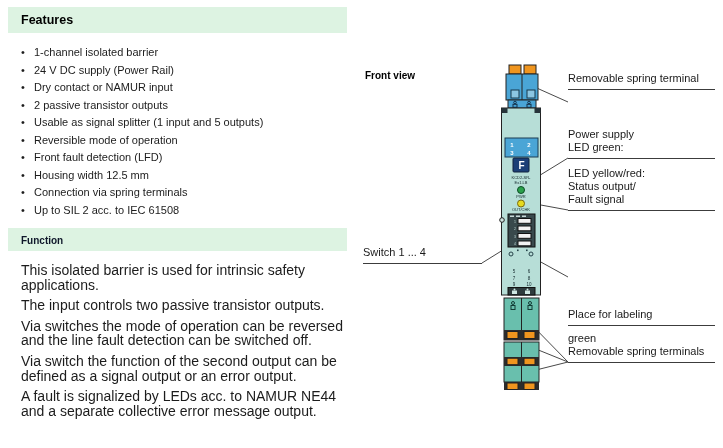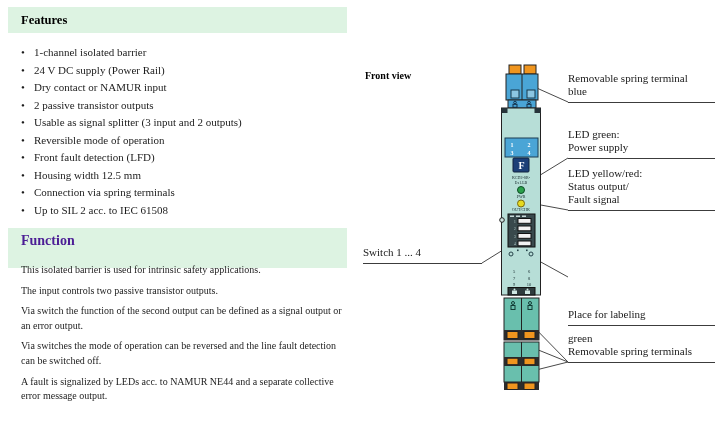--- a/index.html
+++ b/index.html
@@ -1,29 +1,29 @@
 <!DOCTYPE html>
 <html><head>
 <meta charset="utf-8">
 <style>
   html,body{margin:0;padding:0;background:#fff;}
   #page{position:relative;width:723px;height:448px;background:#ffffff;
-        font-family:Liberation Serif, serif;color:#1c1c1c;overflow:hidden;}
+        font-family:Liberation Sans, sans-serif;color:#1c1c1c;overflow:hidden;}
   .hdr{position:absolute;top:7px;height:26px;background:#ddf3e2;
        font-size:12.5px;font-weight:bold;line-height:26px;padding-left:13px;
        box-sizing:border-box;color:#000;}
   #features-hdr{left:8px;width:339px;}
   #assembly-hdr{left:358px;width:357px;}
-  #function-hdr{left:8px;top:228px;width:339px;position:absolute;height:40px;background:#ddf3e2;
-       font-size:14px;font-weight:bold;line-height:26px;padding-left:13px;box-sizing:border-box;color:#4c1d95;}
+  #function-hdr{left:8px;top:228px;width:339px;position:absolute;height:23px;background:#ddf3e2;
+       font-size:10px;font-weight:bold;line-height:26px;padding-left:13px;box-sizing:border-box;color:#0f172a;}
   #features-list{position:absolute;left:21px;top:44px;width:326px;list-style:none;margin:0;padding:0;}
   #features-list li{display:flex;font-size:11px;line-height:17.5px;}
   #features-list .bullet{width:13px;flex:0 0 13px;}
   #function-paras{position:absolute;left:21px;top:263px;width:328px;}
-  #function-paras p{margin:0 0 6px 0;font-size:10px;line-height:14.6px;}
+  #function-paras p{margin:0 0 6px 0;font-size:14px;line-height:14.6px;}
   #figure{position:absolute;left:358px;top:33px;width:365px;height:415px;}
   #figure svg{position:absolute;left:0;top:0;}
   .callout{position:absolute;font-size:11px;line-height:13px;color:#1a1a1a;
            border-bottom:1px solid #3c3c3c;padding-bottom:4px;}
   .callout.right{left:210px;width:147px;}
   #front-view{position:absolute;left:7px;top:37px;font-size:10px;font-weight:bold;color:#000;}
   .dev-num{font-size:6px;font-weight:bold;fill:#ffffff;}
   .dev-tiny{font-size:4px;fill:#14282c;}
 </style>
 </head>
@@ -47,21 +47,21 @@
     <li>
         <span class="bullet">•</span>
         <span>Dry contact or NAMUR input</span>
       </li>
     <li>
         <span class="bullet">•</span>
         <span>2 passive transistor outputs</span>
       </li>
     <li>
         <span class="bullet">•</span>
-        <span>Usable as signal splitter (3 input and 2 outputs)</span>
+        <span>Usable as signal splitter (1 input and 5 outputs)</span>
       </li>
     <li>
         <span class="bullet">•</span>
         <span>Reversible mode of operation</span>
       </li>
     <li>
         <span class="bullet">•</span>
         <span>Front fault detection (LFD)</span>
       </li>
     <li>
@@ -78,22 +78,22 @@
       </li>
   </ul>
 
   <div id="function-hdr">
     <span>Function</span>
   </div>
 
   <div id="function-paras">
     <p>This isolated barrier is used for intrinsic safety applications.</p>
     <p>The input controls two passive transistor outputs.</p>
+    <p>Via switches the mode of operation can be reversed and the line fault detection can be switched off.</p>
     <p>Via switch the function of the second output can be defined as a signal output or an error output.</p>
-    <p>Via switches the mode of operation can be reversed and the line fault detection can be switched off.</p>
     <p>A fault is signalized by LEDs acc. to NAMUR NE44 and a separate collective error message output.</p>
   </div>
 
 
   <div id="figure">
     <div id="front-view">Front view</div>
 
     <svg width="365" height="415" viewBox="0 0 365 415">
 
       <g stroke="#4a4a4a" stroke-width="1" fill="none">
@@ -206,25 +206,24 @@
         <rect x="149" y="325.2" width="11" height="6.5" fill="#f0951e" stroke="#222"></rect>
         <rect x="166" y="325.2" width="11" height="6.5" fill="#f0951e" stroke="#222"></rect>
         <rect x="146" y="349" width="35" height="8" fill="#2c2c2c"></rect>
         <rect x="149" y="350" width="11" height="6.5" fill="#f0951e" stroke="#222"></rect>
         <rect x="166" y="350" width="11" height="6.5" fill="#f0951e" stroke="#222"></rect>
       </g>
     </svg>
 
     <div class="callout right" style="top:39px;">
       <div>Removable spring terminal</div>
-      <div>blue</div>
     </div>
     <div class="callout right" style="top:95px;">
+      <div>Power supply</div>
       <div>LED green:</div>
-      <div>Power supply</div>
     </div>
     <div class="callout right" style="top:134px;">
       <div>LED yellow/red:</div>
       <div>Status output/</div>
       <div>Fault signal</div>
     </div>
     <div class="callout right" style="top:227px;margin-top:48px;">
       <div>Place for labeling</div>
     </div>
     <div class="callout right" style="top:299px;">

